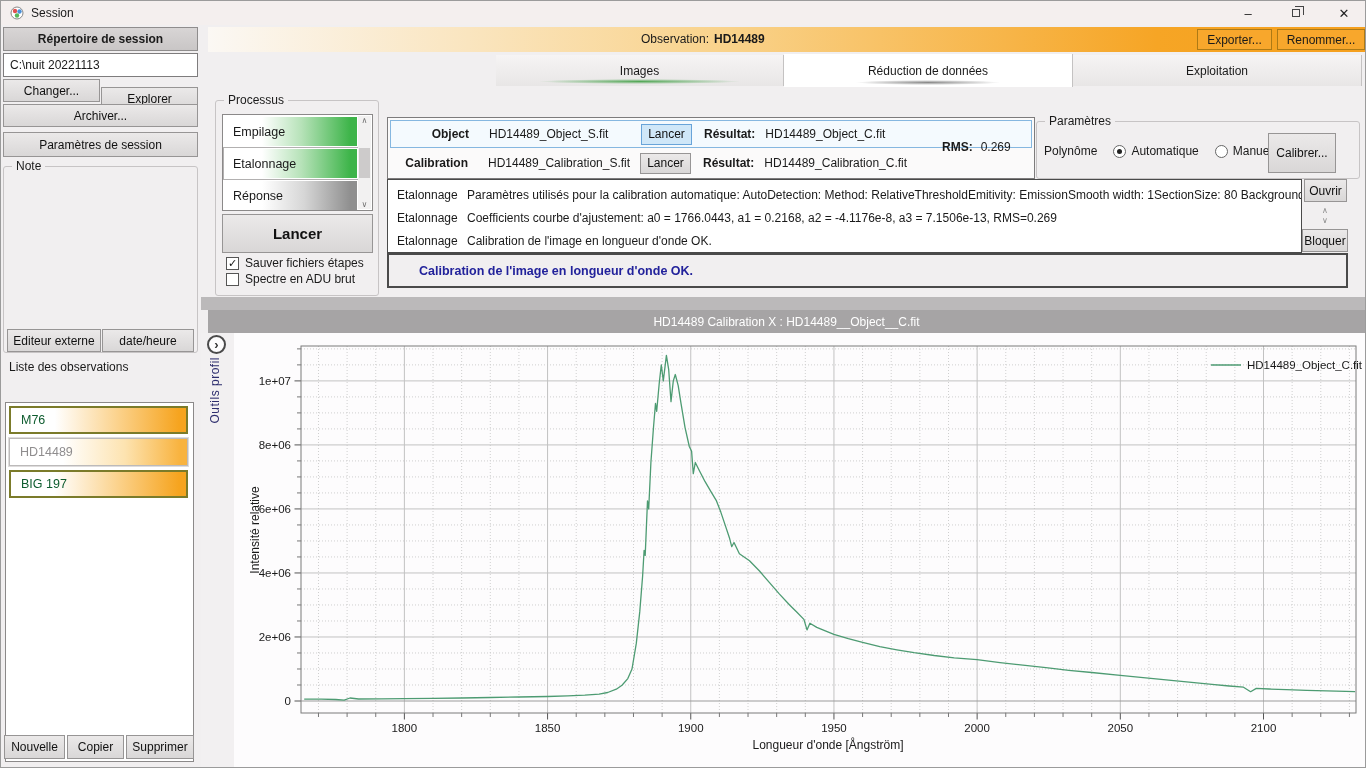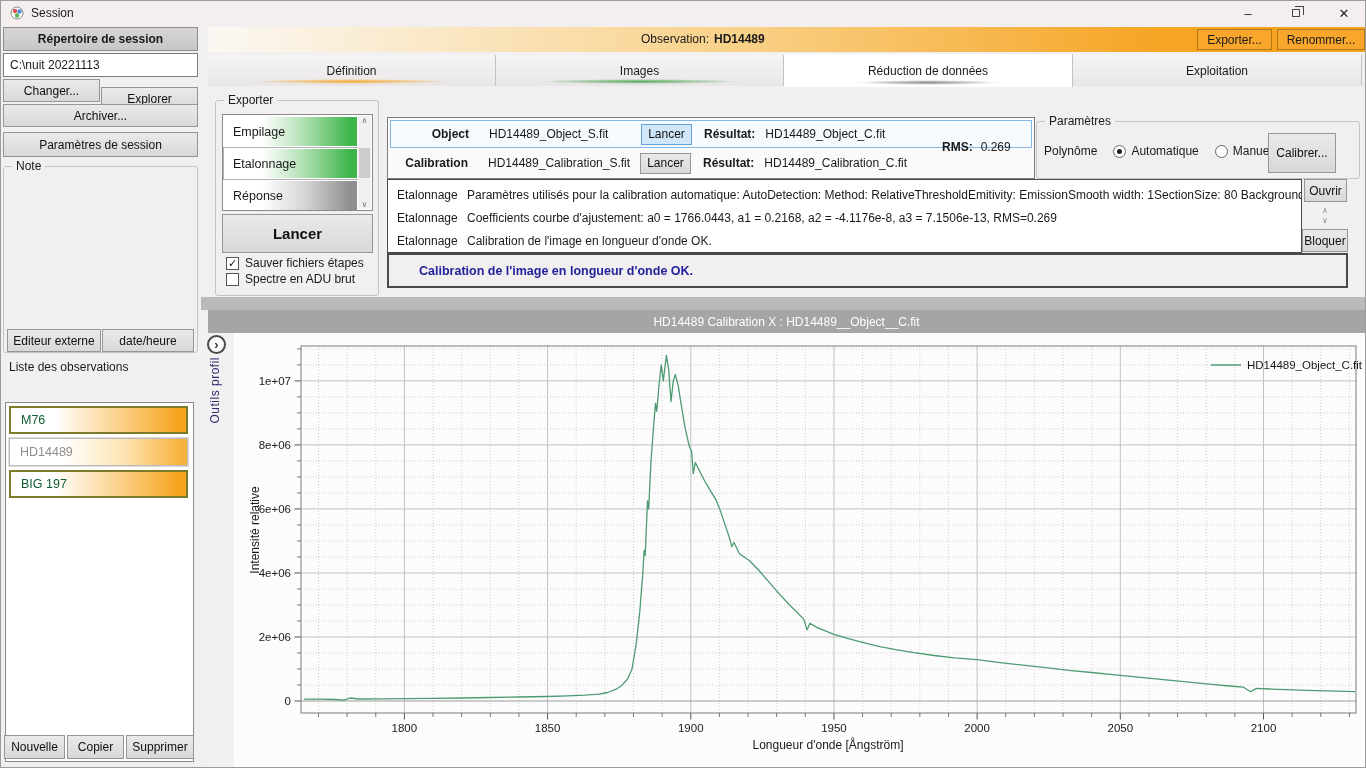--- a/index.html
+++ b/index.html
@@ -164,38 +164,34 @@
   <div class="abs btn sb-new">Nouvelle</div>
   <div class="abs btn sb-copy">Copier</div>
   <div class="abs btn sb-del">Supprimer</div>
 
   <div class="abs obs-band"></div>
   <div class="abs obs-band-label">Observation:</div>
   <div class="abs obs-band-value">HD14489</div>
   <div class="abs btn-orange exporter">Exporter...</div>
   <div class="abs btn-orange renommer">Renommer...</div>
 
-  <div class="abs tab tab1">
-    <span>Définition</span>
-    <span class="smudge smudge-orange"></span>
-  </div>
   <div class="abs tab tab2">
     <span>Images</span>
     <span class="smudge smudge-green"></span>
   </div>
   <div class="abs tab tab4">
     <span>Exploitation</span>
   </div>
   <div class="abs tab tab3">
     <span>Réduction de données</span>
     <span class="smudge smudge-gray"></span>
   </div>
 
   <div class="abs gb proc-gb">
-    <span class="gb-label">Exporter</span>
+    <span class="gb-label">Processus</span>
   </div>
   <div class="abs proc-list">
     <div class="pitem green" style="top:2px">Empilage</div>
     <div class="pitem green selected" style="top:34px">Etalonnage</div>
     <div class="pitem gray" style="top:66px">Réponse</div>
     <div class="proc-scroll">
       <span>∧</span>
       <span class="proc-thumb"></span>
       <span>∨</span>
     </div>

